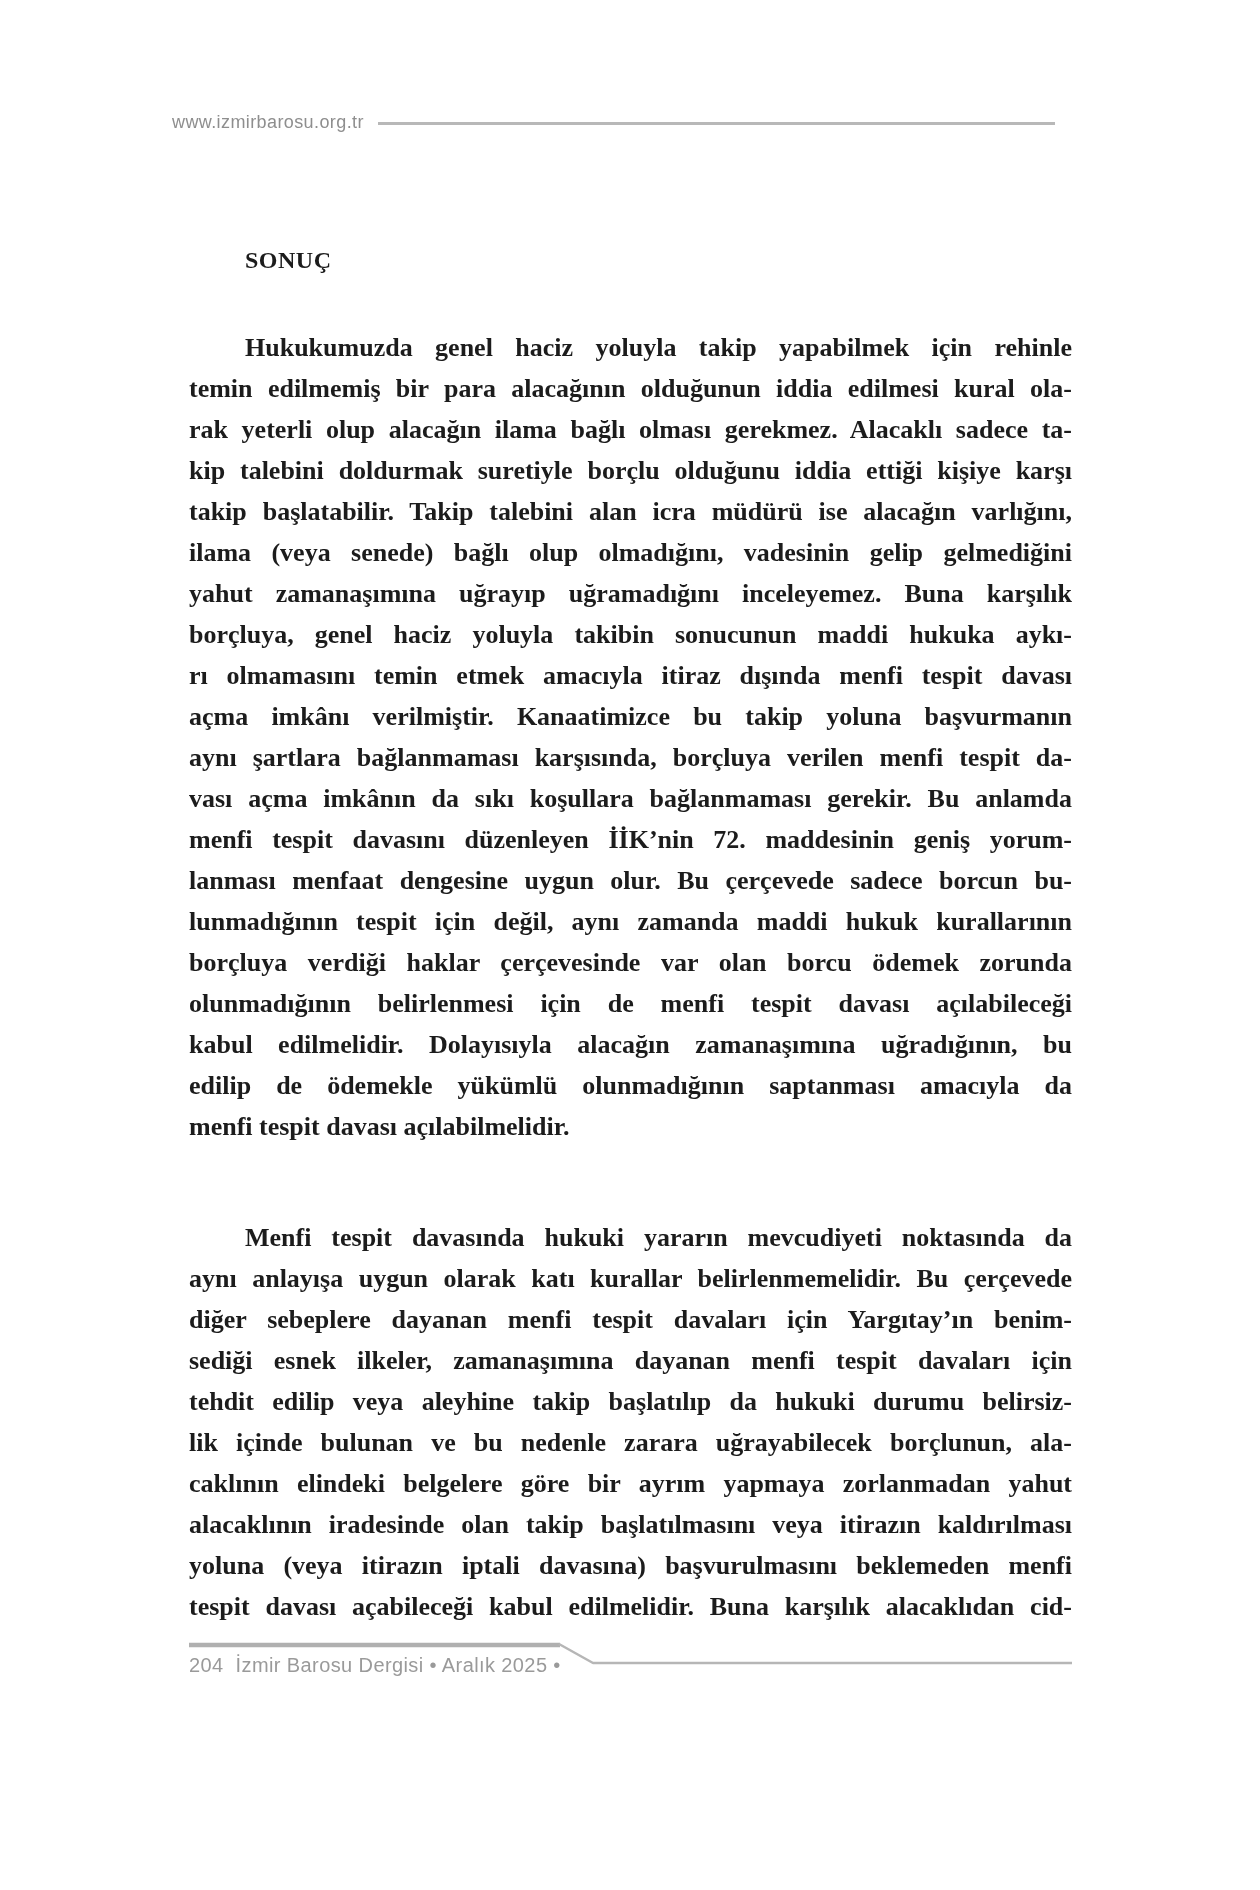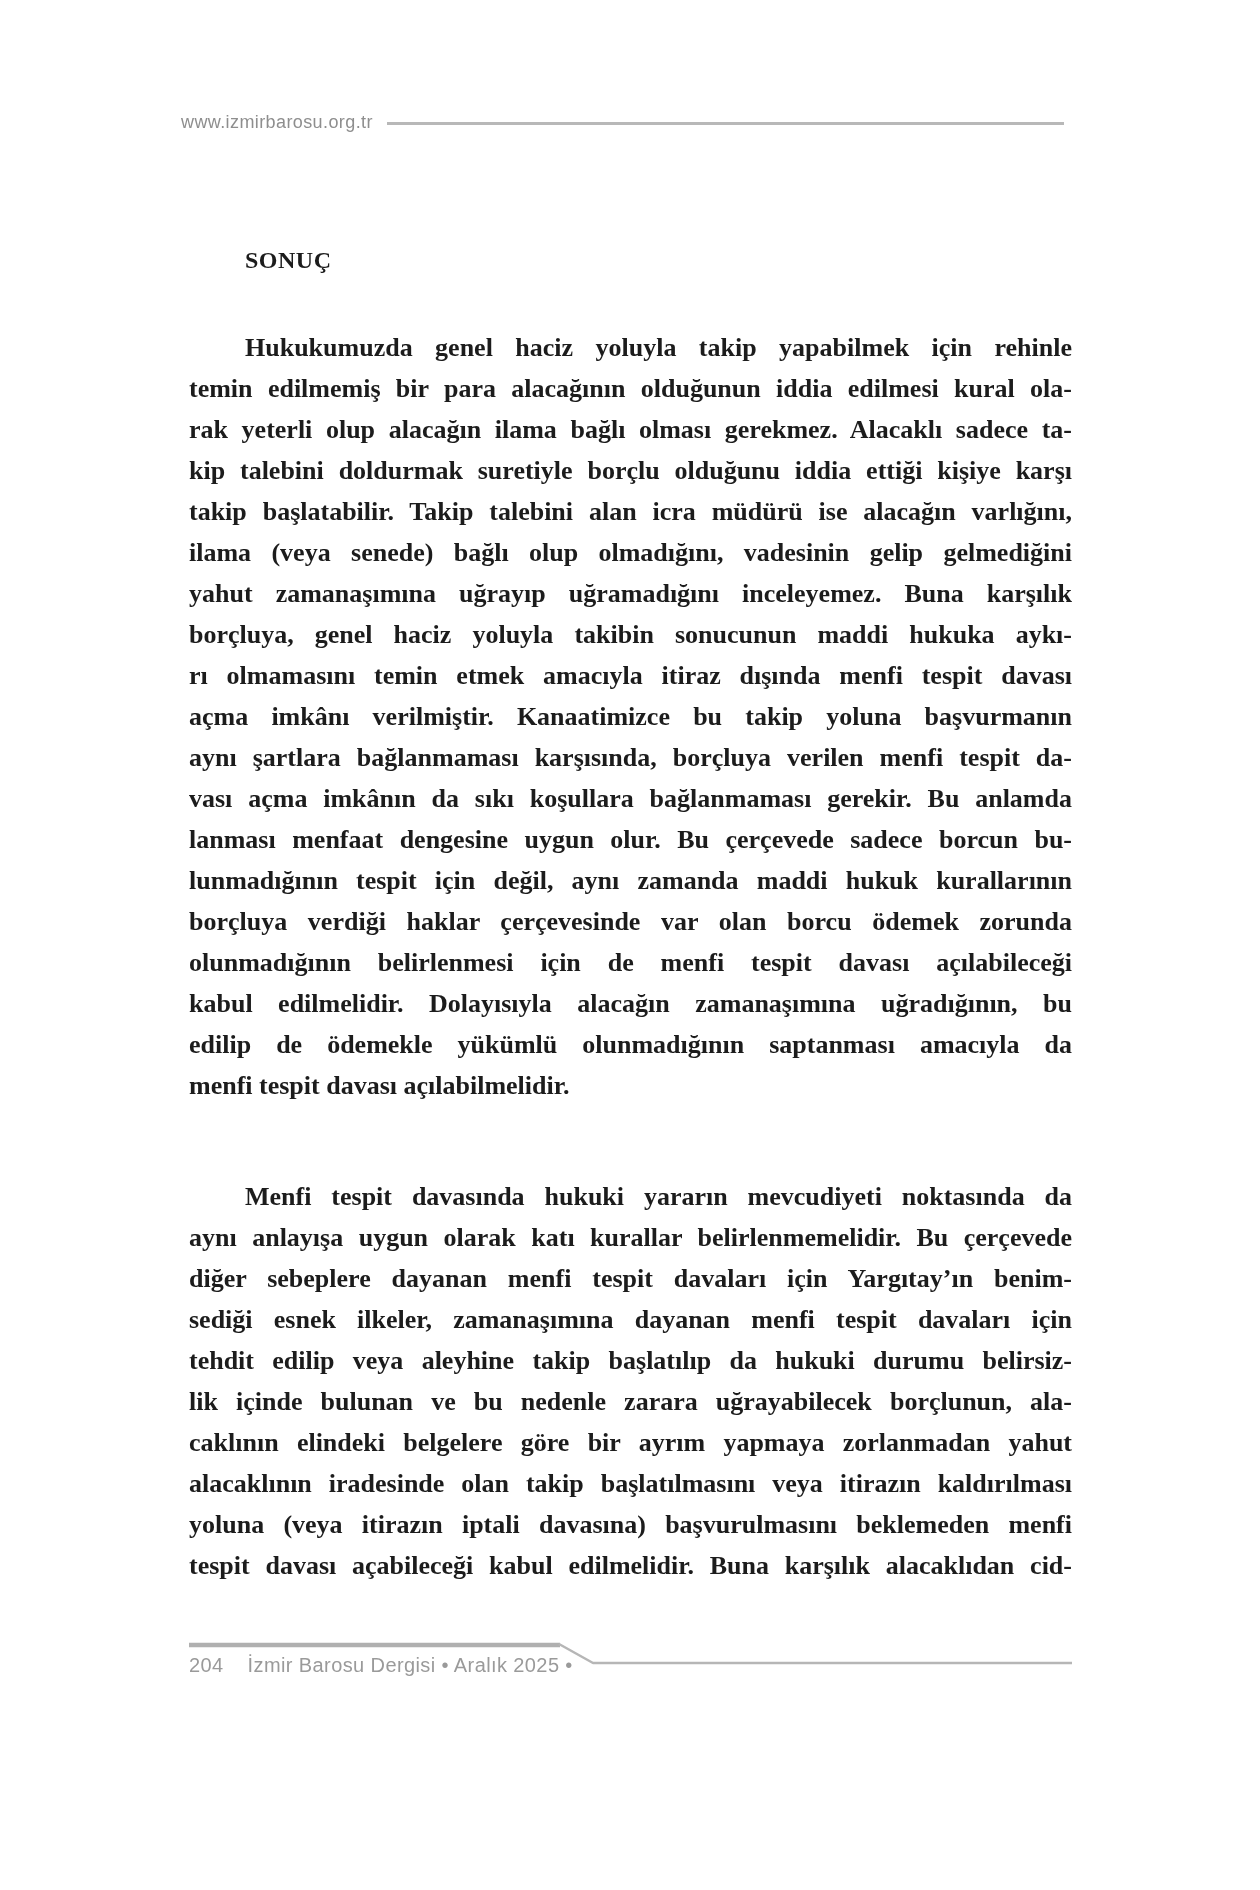--- a/index.html
+++ b/index.html
@@ -7,21 +7,21 @@
     position: relative;
     width: 1260px;
     height: 1890px;
     background: #ffffff;
     overflow: hidden;
     font-family: "Liberation Serif", "DejaVu Serif", serif;
   }
   
   .header-row {
     position: absolute;
-    left: 181px;
+    left: 172px;
     top: 112px;
     width: 883px;
     display: flex;
     align-items: center;
     gap: 14px;
   }
   .header-url {
     font-family: "Liberation Sans", sans-serif;
     font-size: 18px;
     color: #8e8e8e;
@@ -71,21 +71,21 @@
     width: 883px;
     height: 60px;
   }
   .footer-rule-svg { position: absolute; left: 0; top: 0; }
   .footer-text {
     position: absolute;
     left: 0;
     top: 12px;
     display: flex;
     align-items: baseline;
-    gap: 24px;
+    gap: 12px;
     font-family: "Liberation Sans", sans-serif;
     font-size: 20px;
     color: #9a9a9a;
     letter-spacing: 0.4px;
     white-space: nowrap;
   }
 </style>
 </head>
 <body>
 
@@ -105,20 +105,21 @@
         <div class="line">rak yeterli olup alacağın ilama bağlı olması gerekmez. Alacaklı sadece ta-</div>
         <div class="line">kip talebini doldurmak suretiyle borçlu olduğunu iddia ettiği kişiye karşı</div>
         <div class="line">takip başlatabilir. Takip talebini alan icra müdürü ise alacağın varlığını,</div>
         <div class="line">ilama (veya senede) bağlı olup olmadığını, vadesinin gelip gelmediğini</div>
         <div class="line">yahut zamanaşımına uğrayıp uğramadığını inceleyemez. Buna karşılık</div>
         <div class="line">borçluya, genel haciz yoluyla takibin sonucunun maddi hukuka aykı-</div>
         <div class="line">rı olmamasını temin etmek amacıyla itiraz dışında menfi tespit davası</div>
         <div class="line">açma imkânı verilmiştir. Kanaatimizce bu takip yoluna başvurmanın</div>
         <div class="line">aynı şartlara bağlanmaması karşısında, borçluya verilen menfi tespit da-</div>
         <div class="line">vası açma imkânın da sıkı koşullara bağlanmaması gerekir. Bu anlamda</div>
+        <div class="line">menfi tespit davasını düzenleyen İİK’nin 72. maddesinin geniş yorum-</div>
         <div class="line">lanması menfaat dengesine uygun olur. Bu çerçevede sadece borcun bu-</div>
         <div class="line">lunmadığının tespit için değil, aynı zamanda maddi hukuk kurallarının</div>
         <div class="line">borçluya verdiği haklar çerçevesinde var olan borcu ödemek zorunda</div>
         <div class="line">olunmadığının belirlenmesi için de menfi tespit davası açılabileceği</div>
         <div class="line">kabul edilmelidir. Dolayısıyla alacağın zamanaşımına uğradığının, bu</div>
         <div class="line">edilip de ödemekle yükümlü olunmadığının saptanması amacıyla da</div>
         <div class="line flush-left">menfi tespit davası açılabilmelidir.</div>
       </div>
       <div class="paragraph">
         <div class="line first-line">Menfi tespit davasında hukuki yararın mevcudiyeti noktasında da</div>

